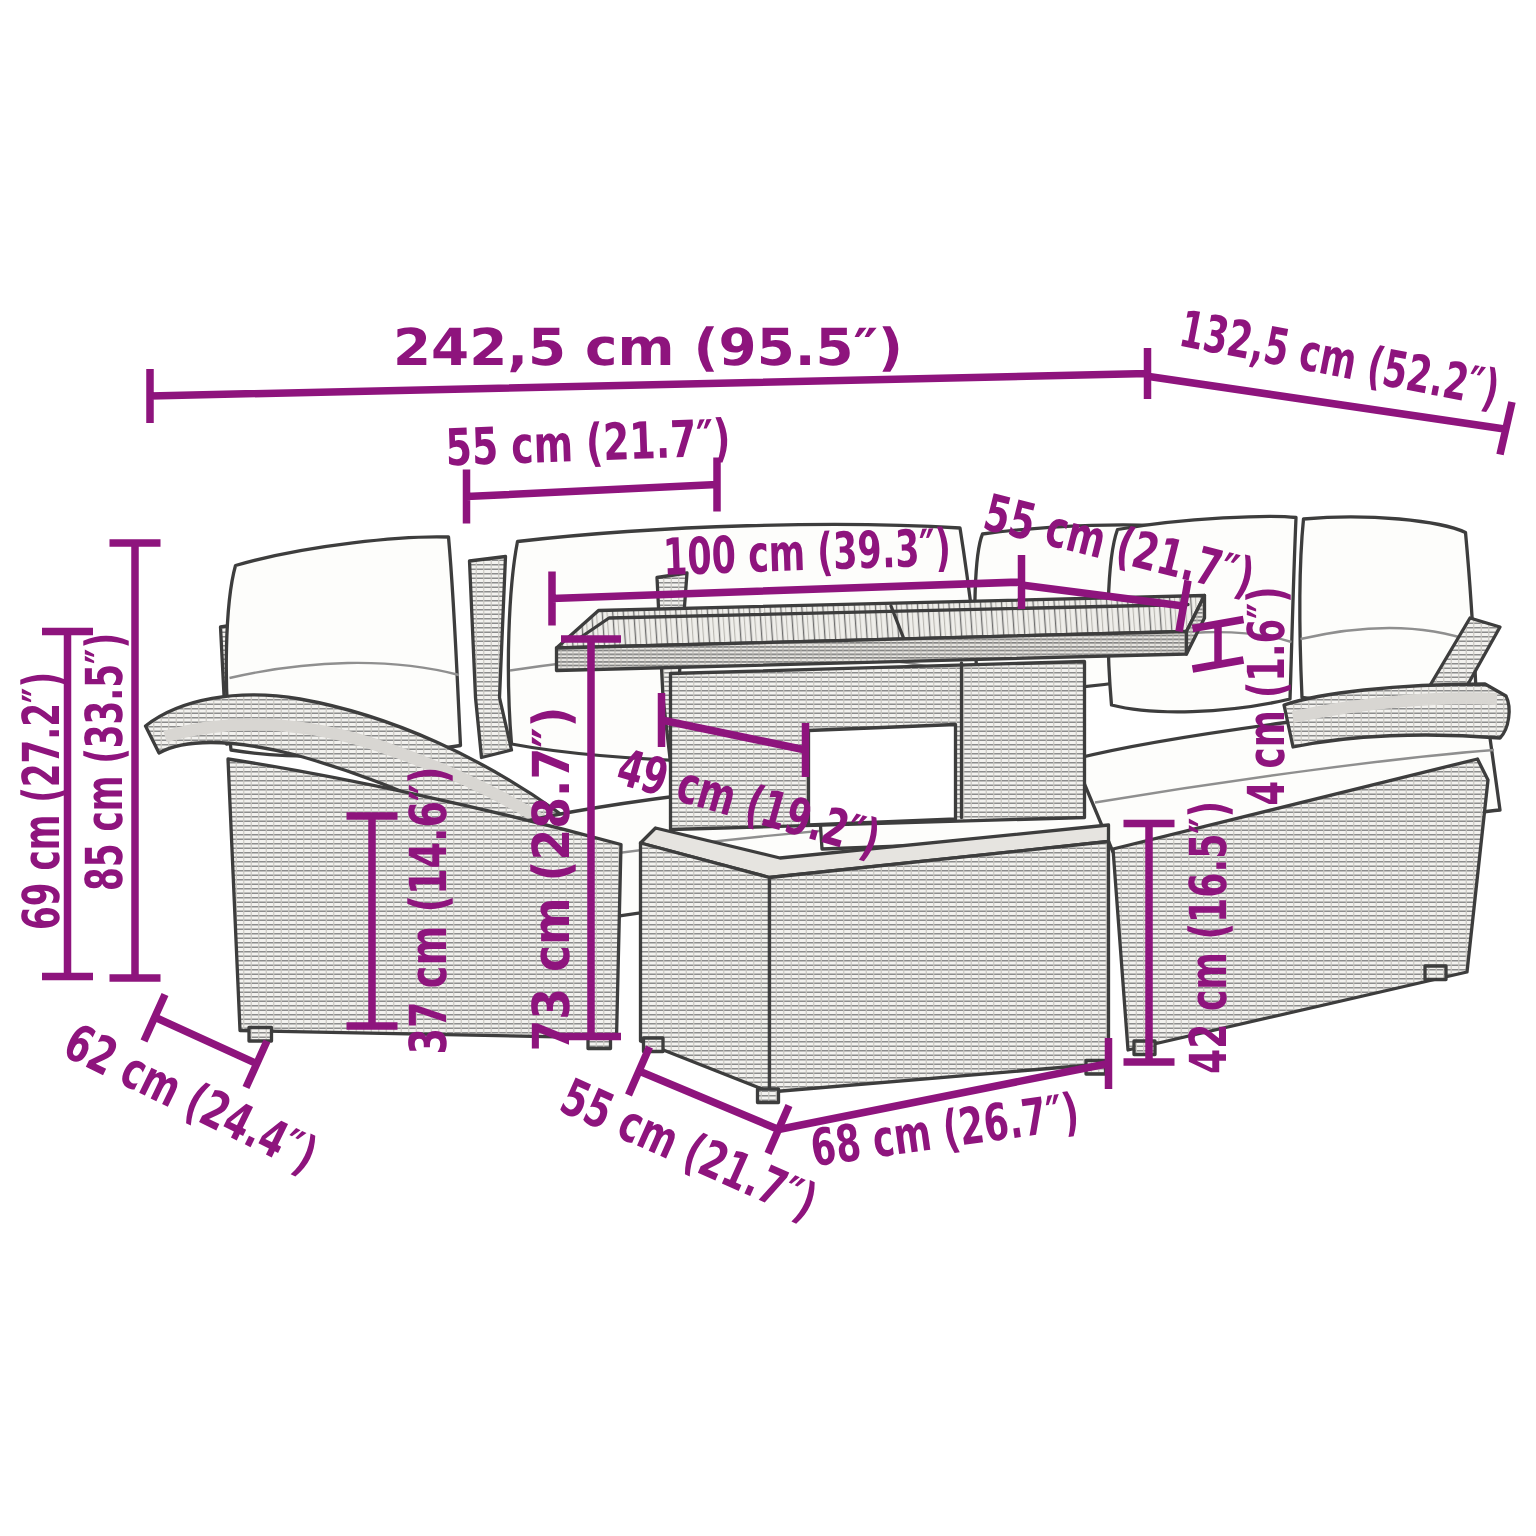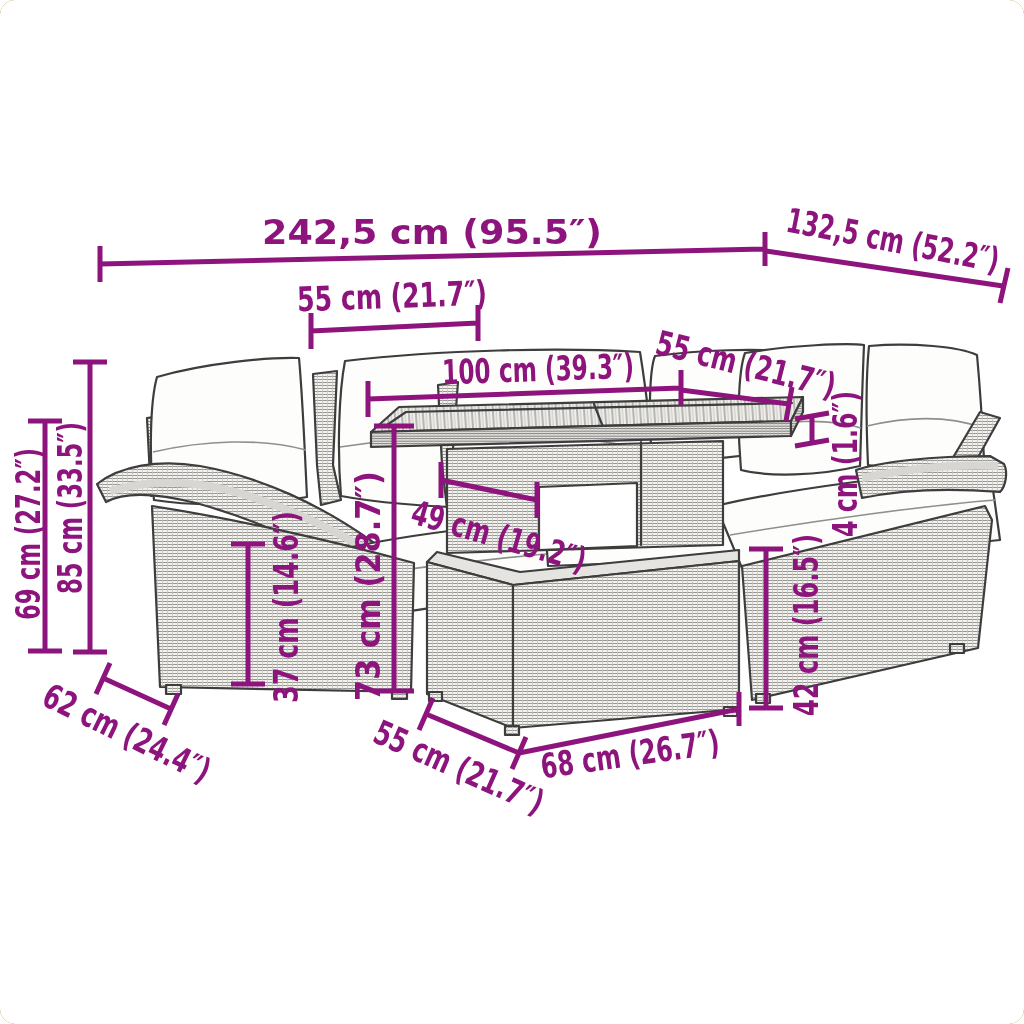--- a/index.html
+++ b/index.html
@@ -1,16 +1,16 @@
 <!DOCTYPE html>
 <html><head>
 <meta charset="utf-8">
 <style>
   html,body{margin:0;padding:0;background:#ffffff;}
-  .stage{position:relative;width:1024px;height:1024px;background:#a16207;overflow:hidden;border-radius:15px;}
+  .stage{position:relative;width:1024px;height:1024px;background:#a16207;overflow:hidden;}
   svg{display:block;}
   .dim-label{
     fill:#8E147D;
     font-family:"DejaVu Sans","Liberation Sans",sans-serif;
     font-weight:700;
     font-size:34px;
   }
   .dim-stroke{stroke:#8E147D;stroke-width:5;fill:none;stroke-linecap:butt;}
   .art{stroke:#3d3d3d;stroke-width:2.2;stroke-linejoin:round;stroke-linecap:round;}
   .cushion{fill:#fdfdfb;}

